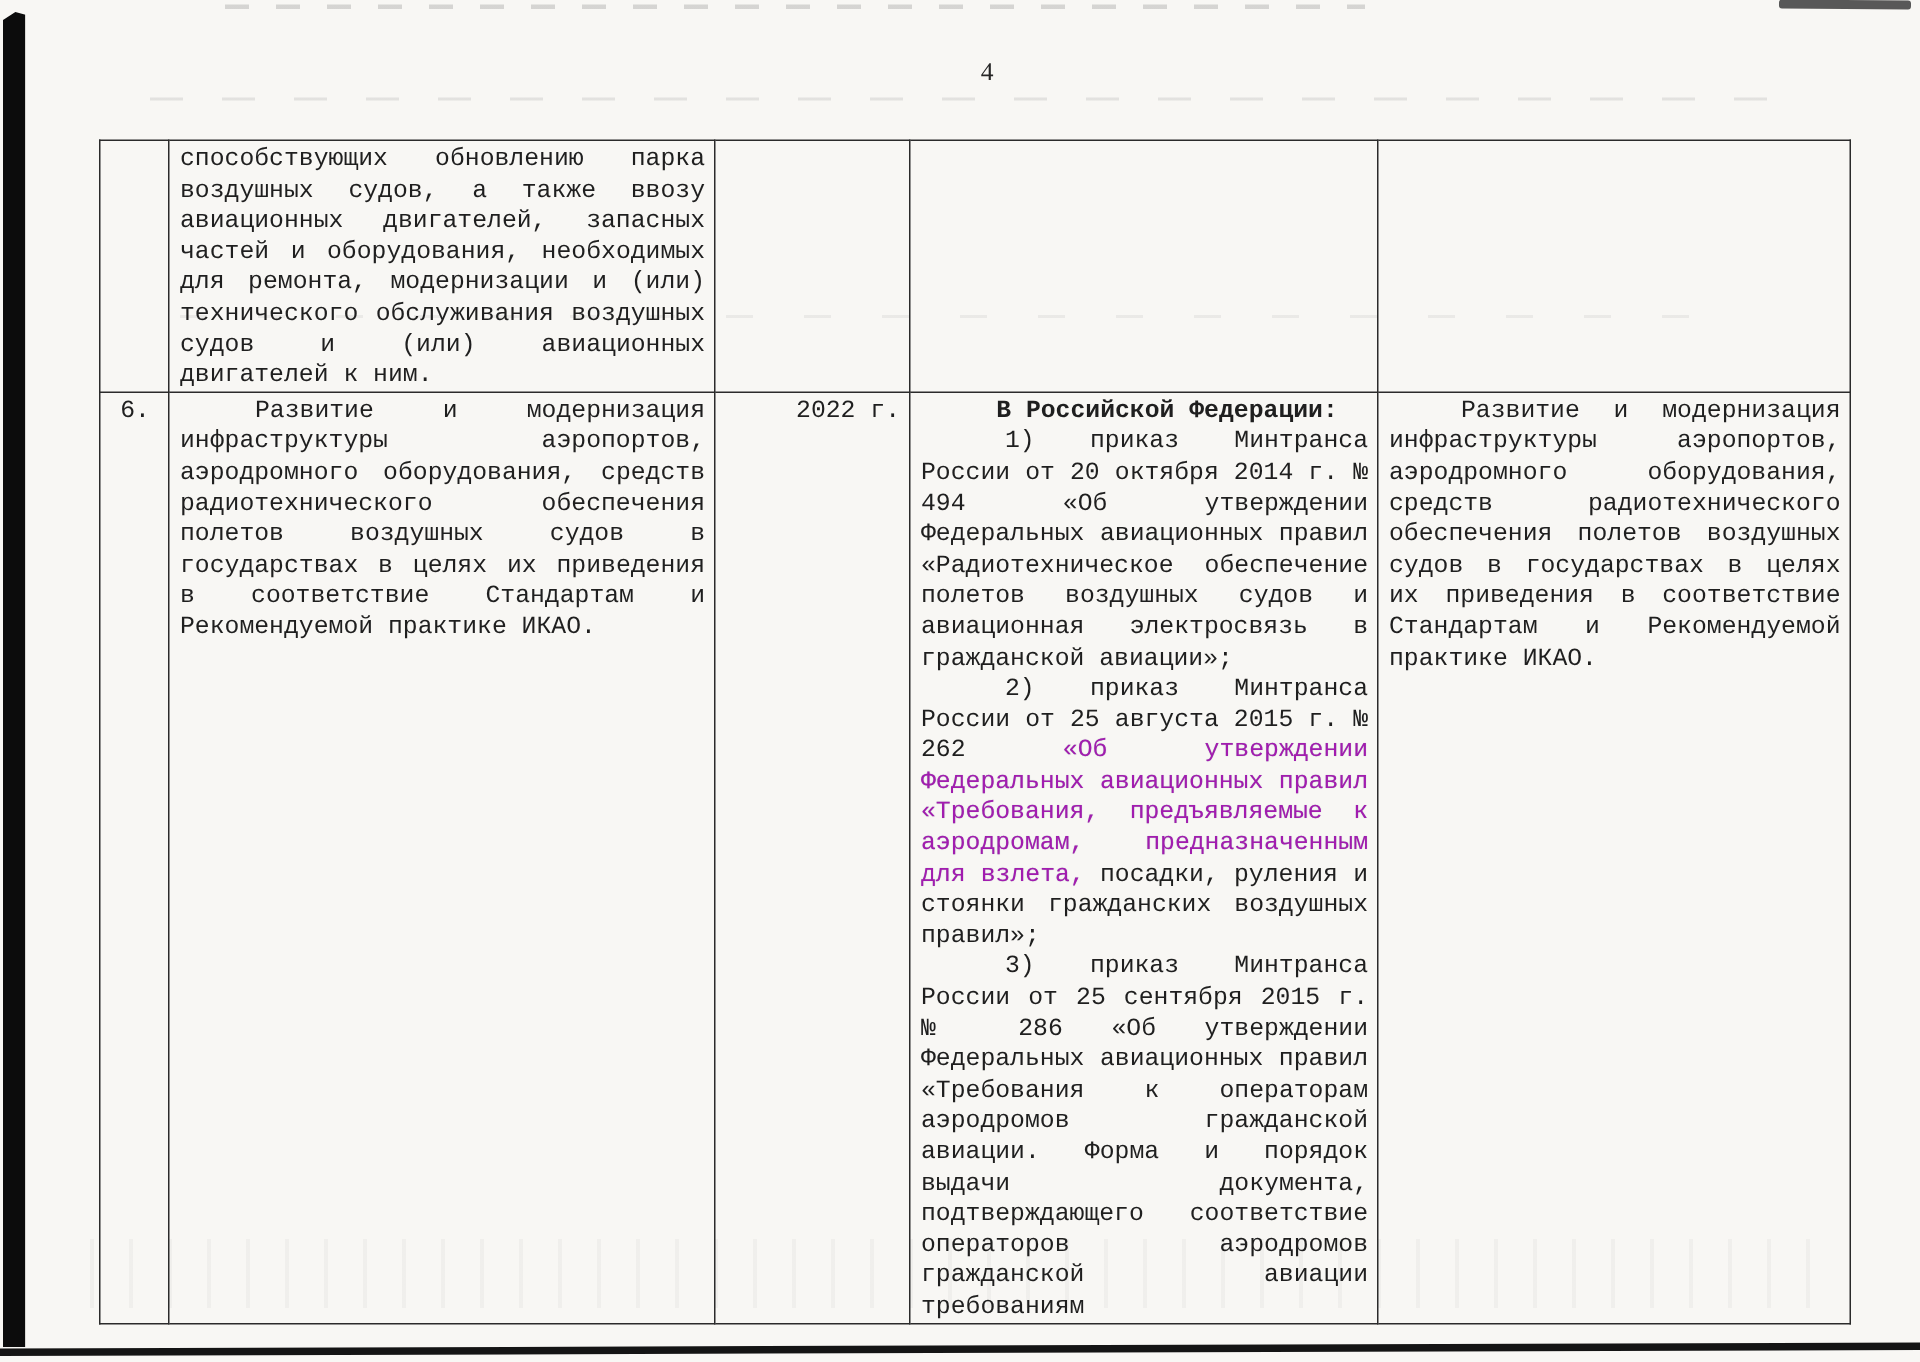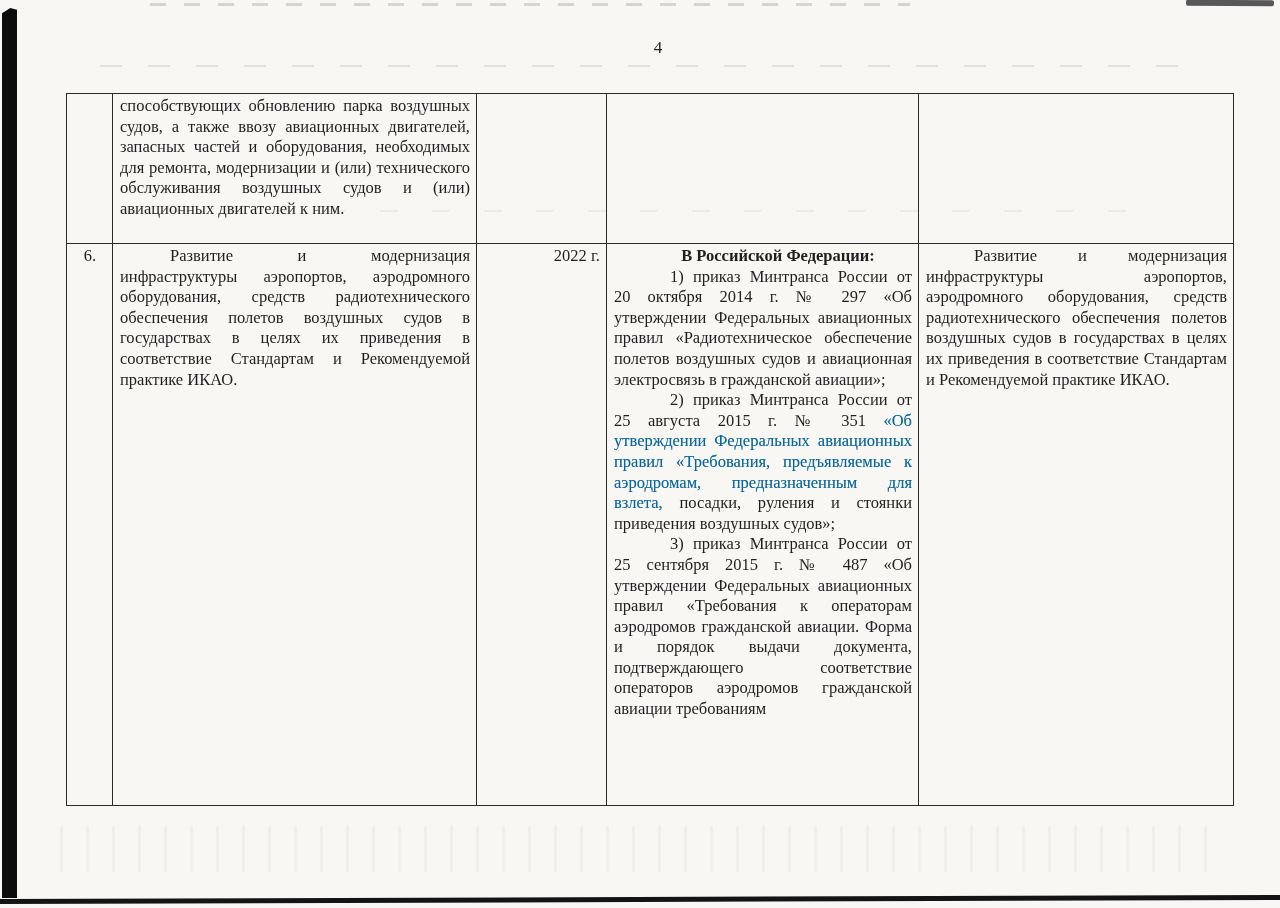--- a/index.html
+++ b/index.html
@@ -42,40 +42,40 @@
     background:repeating-linear-gradient(90deg, #555 0 3px, transparent 3px 26px);
   }
   
   .page-number {
     position:absolute; left:66px; top:38px; width:1184px;
     text-align:center; font-size:17px; color:#262626;
   }
   
   .doc-table {
     position:absolute; left:66px; top:93px; width:1167px;
-    border-collapse:collapse; table-layout:fixed;
+    border-collapse:collapse; table-layout:fixed;font-family:Liberation Mono, monospace;
   }
   .doc-table td {
     border:1.7px solid #2b2b2b;
     vertical-align:top;
     padding:2px 6px 0 7px;
     font-size:16.5px;
     line-height:20.6px;
     overflow:hidden;
   }
   tr.row-cont { height:150px; }
   tr.row-six  { height:562px; }
   p { margin:0; text-align:justify; }
   .num-cell  { text-align:center; padding-top:2px; }
   .term-cell { text-align:right; padding-top:2px; }
   .legal-heading { text-align:left; font-weight:bold; padding-left:30px; text-align-last:center; }
   .ind-50 { text-indent:50px; }
   .ind-56 { text-indent:56px; }
   .ind-48 { text-indent:48px; }
-  .faded { color:#0369a1; text-shadow:0 0 .6px #aab0ba; }
+  .faded { color:#a21caf; text-shadow:0 0 .6px #aab0ba; }
 </style>
 </head>
 <body>
 
 <div class="band-left"></div>
 <div class="line-bottom"></div>
 <div class="smudge-top-right"></div>
 <div class="smudge-top-mid"></div>
 <div class="smudge-row-a"></div>
 <div class="smudge-row-b"></div>
@@ -102,22 +102,22 @@
       <td></td>
     </tr>
     <tr class="row-six">
       <td class="num-cell">6.</td>
       <td>
         <p class="ind-50">Развитие и модернизация инфраструктуры аэропортов, аэродромного оборудования, средств радиотехнического обеспечения полетов воздушных судов в государствах в целях их приведения в соответствие Стандартам и Рекомендуемой практике ИКАО.</p>
       </td>
       <td class="term-cell">2022 г.</td>
       <td>
         <p class="legal-heading">В Российской Федерации:</p>
-        <p class="ind-56">1) приказ Минтранса России от 20 октября 2014 г. № 297 «Об утверждении Федеральных авиационных правил «Радиотехническое обеспечение полетов воздушных судов и авиационная электросвязь в гражданской авиации»;</p>
-        <p class="ind-56"><span>2) приказ Минтранса России от 25 августа 2015 г. №  351 </span><span class="faded">«Об утверждении Федеральных авиационных правил «Требования, предъявляемые к аэродромам, предназначенным для взлета, </span><span>посадки, руления и стоянки приведения воздушных судов»;</span></p>
-        <p class="ind-56">3) приказ Минтранса России от 25 сентября 2015 г. № 487 «Об утверждении Федеральных авиационных правил «Требования к операторам аэродромов гражданской авиации. Форма и порядок выдачи документа, подтверждающего соответствие операторов аэродромов гражданской авиации требованиям</p>
+        <p class="ind-56">1) приказ Минтранса России от 20 октября 2014 г. № 494 «Об утверждении Федеральных авиационных правил «Радиотехническое обеспечение полетов воздушных судов и авиационная электросвязь в гражданской авиации»;</p>
+        <p class="ind-56"><span>2) приказ Минтранса России от 25 августа 2015 г. №  262 </span><span class="faded">«Об утверждении Федеральных авиационных правил «Требования, предъявляемые к аэродромам, предназначенным для взлета, </span><span>посадки, руления и стоянки гражданских воздушных правил»;</span></p>
+        <p class="ind-56">3) приказ Минтранса России от 25 сентября 2015 г. № 286 «Об утверждении Федеральных авиационных правил «Требования к операторам аэродромов гражданской авиации. Форма и порядок выдачи документа, подтверждающего соответствие операторов аэродромов гражданской авиации требованиям</p>
       </td>
       <td>
         <p class="ind-48">Развитие и модернизация инфраструктуры аэропортов, аэродромного оборудования, средств радиотехнического обеспечения полетов воздушных судов в государствах в целях их приведения в соответствие Стандартам и Рекомендуемой практике ИКАО.</p>
       </td>
     </tr>
   </tbody>
 </table>
 
 </body></html>

